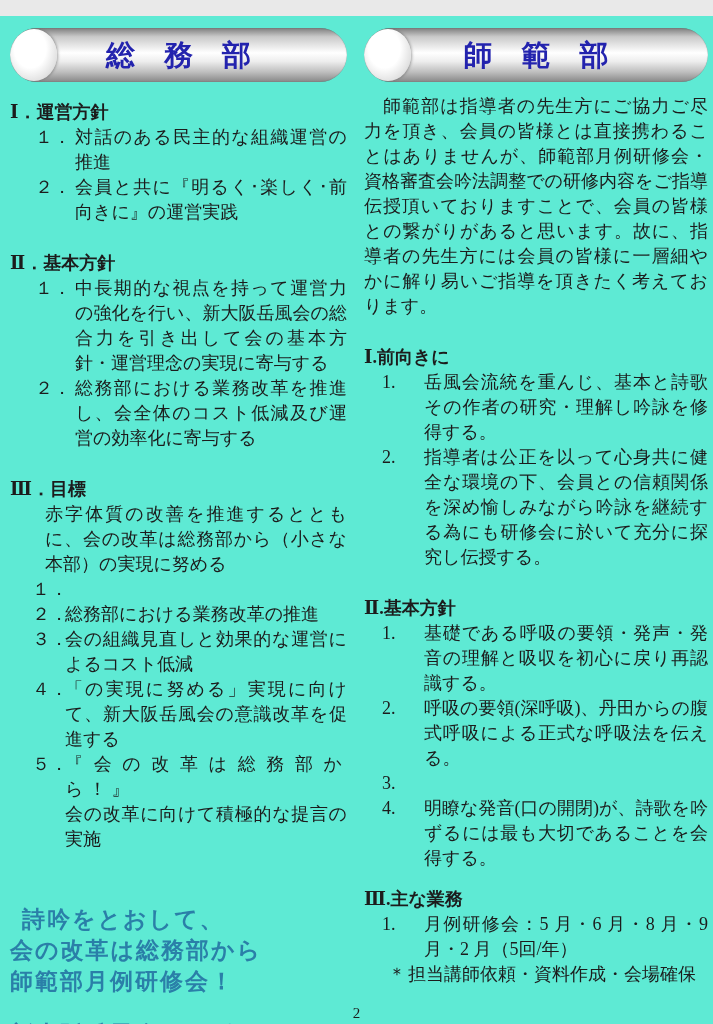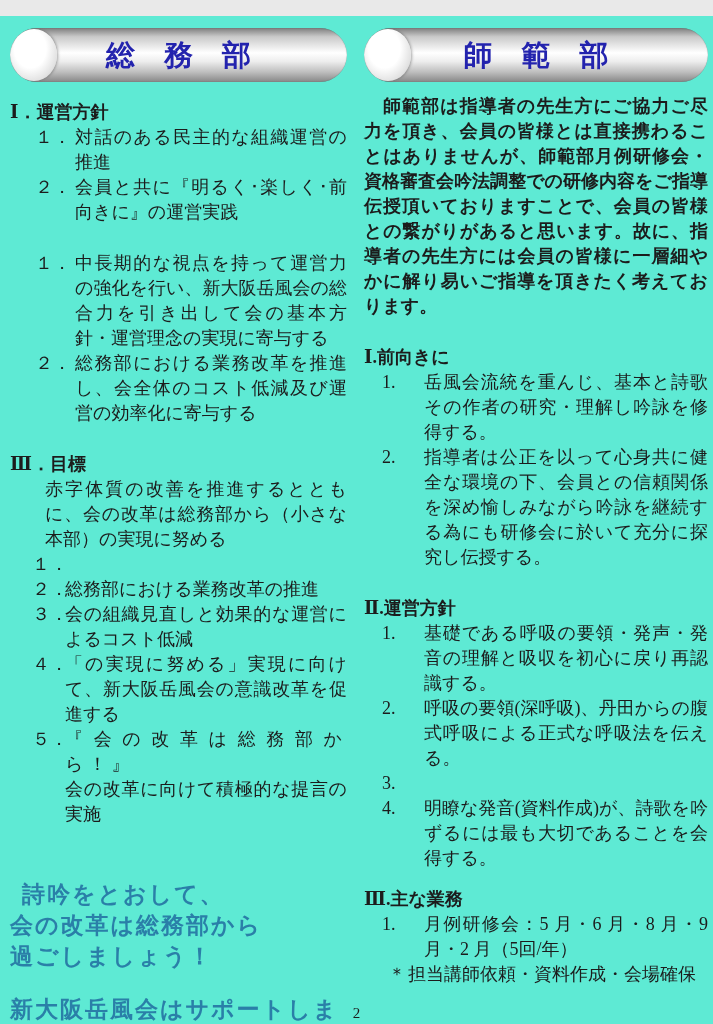--- a/index.html
+++ b/index.html
@@ -28,21 +28,21 @@
     box-shadow:2px 0 3px -1px rgba(0,0,0,.35);
   }
   .banner .banner-label {
     position:absolute; inset:0; display:flex; align-items:center; justify-content:center;
     font-size:29px; font-weight:bold; color:var(--banner_text,#2323ae);
   }
 
   .sec-heading { font-weight:bold; }
   .sec { margin-top:26px; }
   .sec-first-left { margin-top:18px; }
-  .intro { margin-top:12px; text-align:justify;font-weight:bold; }
+  .intro { margin-top:12px; text-align:justify; }
 
   .item { display:flex; align-items:flex-start; }
   .item .marker { flex:none; }
   .item .text   { flex:1 1 auto; text-align:justify; }
 
   
   .l-item  { padding-left:25px; } .l-item  > .marker { width:40px; }
   .l-item3 { padding-left:22px; } .l-item3 > .marker { width:33px; }
   .l-lead  { padding-left:35px; text-align:justify; }
   .spread  { letter-spacing:5px; }
@@ -80,20 +80,21 @@
         <span class="marker">１．</span>
         <div class="text">対話のある民主的な組織運営の推進</div>
       </div>
       <div class="item l-item">
         <span class="marker">２．</span>
         <div class="text">会員と共に『明るく･楽しく･前向きに』の運営実践</div>
       </div>
     </div>
 
     <div class="sec">
+      <div class="sec-heading">Ⅱ．基本方針</div>
       <div class="item l-item">
         <span class="marker">１．</span>
         <div class="text">中長期的な視点を持って運営力の強化を行い、新大阪岳風会の総合力を引き出して会の基本方針・運営理念の実現に寄与する</div>
       </div>
       <div class="item l-item">
         <span class="marker">２．</span>
         <div class="text">総務部における業務改革を推進し、会全体のコスト低減及び運営の効率化に寄与する</div>
       </div>
     </div>
 
@@ -120,21 +121,21 @@
         <div class="text">
           <div class="spread">『会の改革は総務部から！』</div>
           <div>会の改革に向けて積極的な提言の実施</div>
         </div>
       </div>
     </div>
 
     <div class="handwriting">
       <div class="hw-indent">詩吟をとおして、</div>
       <div>会の改革は総務部から</div>
-      <div>過ごしましょう！</div>
+      <div>師範部月例研修会！</div>
       <div class="hw-last">新大阪岳風会はサポートします</div>
     </div>
   </div>
 
   <div class="col col-right">
     <div class="banner">
       <div class="cap"></div>
       <div class="banner-label">師　範　部</div>
     </div>
 
@@ -146,35 +147,35 @@
         <span class="marker">1.</span>
         <div class="text">岳風会流統を重んじ、基本と詩歌その作者の研究・理解し吟詠を修得する。</div>
       </div>
       <div class="item r-item">
         <span class="marker">2.</span>
         <div class="text">指導者は公正を以って心身共に健全な環境の下、会員との信頼関係を深め愉しみながら吟詠を継続する為にも研修会に於いて充分に探究し伝授する。</div>
       </div>
     </div>
 
     <div class="sec">
-      <div class="sec-heading">Ⅱ.運営方針</div>
+      <div class="sec-heading">Ⅱ.基本方針</div>
       <div class="item r-item">
         <span class="marker">1.</span>
         <div class="text">基礎である呼吸の要領・発声・発音の理解と吸収を初心に戻り再認識する。</div>
       </div>
       <div class="item r-item">
         <span class="marker">2.</span>
         <div class="text">呼吸の要領(深呼吸)、丹田からの腹式呼吸による正式な呼吸法を伝える。</div>
       </div>
       <div class="item r-item">
         <span class="marker">3.</span>
       </div>
       <div class="item r-item">
         <span class="marker">4.</span>
-        <div class="text">明瞭な発音(資料作成)が、詩歌を吟ずるには最も大切であることを会得する。</div>
+        <div class="text">明瞭な発音(口の開閉)が、詩歌を吟ずるには最も大切であることを会得する。</div>
       </div>
     </div>
 
     <div class="sec" style="margin-top:16px;">
       <div class="sec-heading">Ⅲ.主な業務</div>
       <div class="item r-item">
         <span class="marker">1.</span>
         <div class="text">月例研修会：5 月・6 月・8 月・9 月・2 月（5回/年）</div>
       </div>
       <div class="item r-star">

